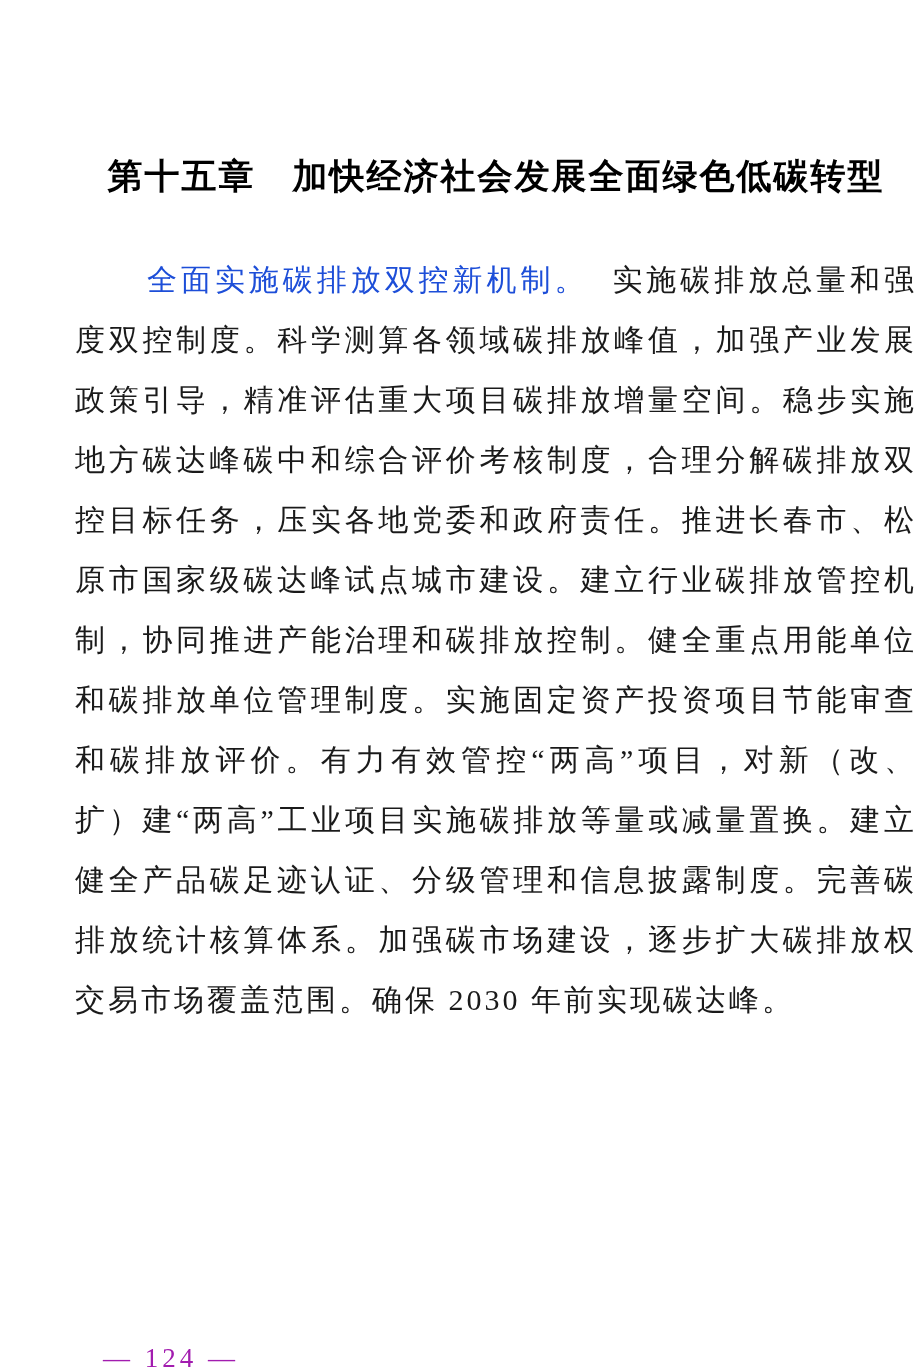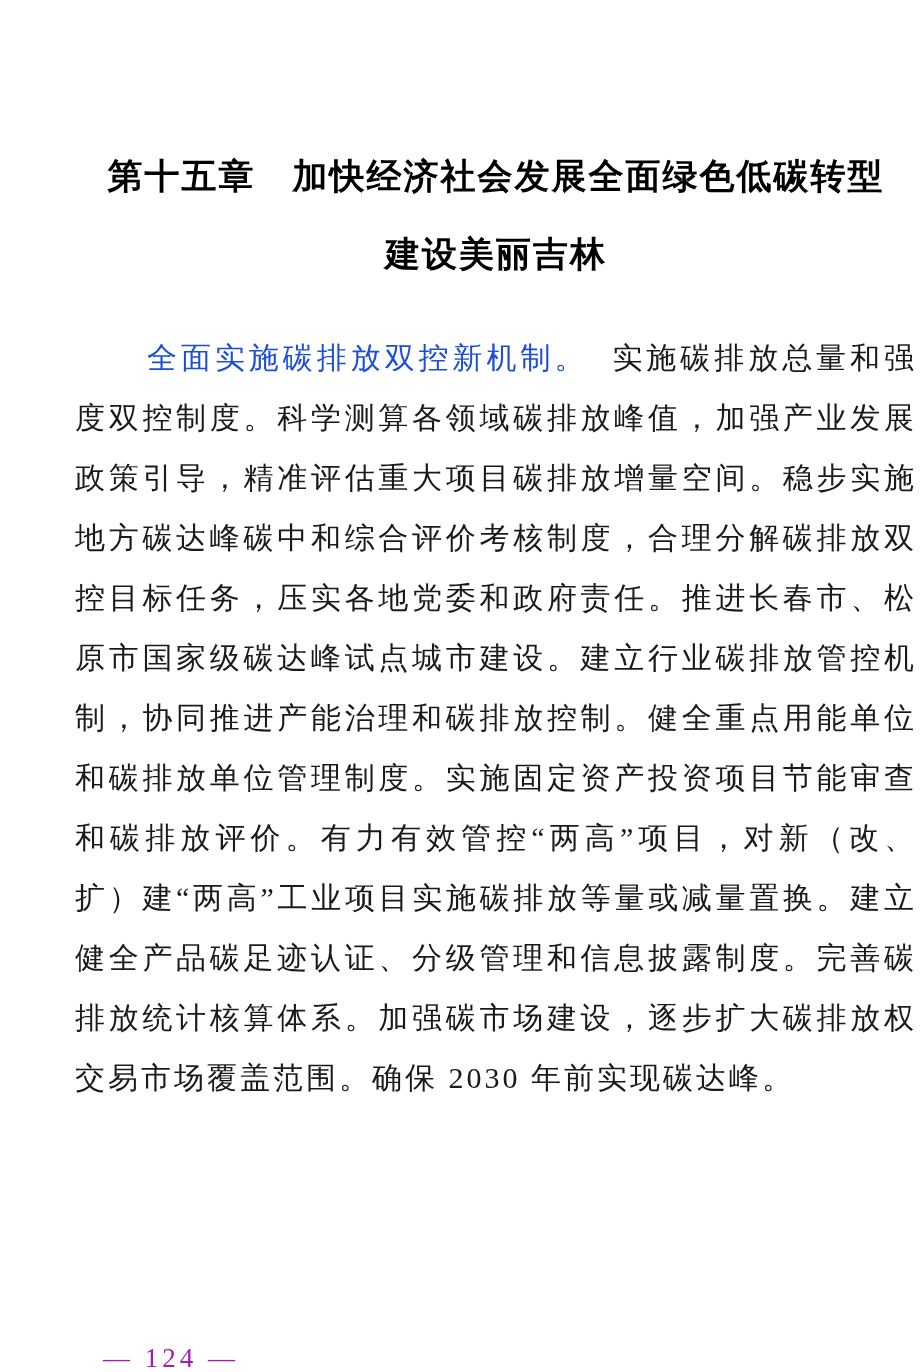--- a/index.html
+++ b/index.html
@@ -68,21 +68,20 @@
     color: #a21caf;
   }
 </style>
 </head>
 <body>
 
 <div class="page">
 
   <div class="chapter-title">
     <div>第十五章　加快经济社会发展全面绿色低碳转型</div>
-    <div>建设美丽吉林</div>
   </div>
 
 
 
   <p class="body-para"><span class="body-lead">全面实施碳排放双控新机制。</span><span>实施碳排放总量和强度双控制度。科学测算各领域碳排放峰值，加强产业发展政策引导，精准评估重大项目碳排放增量空间。稳步实施地方碳达峰碳中和综合评价考核制度，合理分解碳排放双控目标任务，压实各地党委和政府责任。推进长春市、松原市国家级碳达峰试点城市建设。建立行业碳排放管控机制，协同推进产能治理和碳排放控制。健全重点用能单位和碳排放单位管理制度。实施固定资产投资项目节能审查和碳排放评价。有力有效管控“两高”项目，对新（改、扩）建“两高”工业项目实施碳排放等量或减量置换。建立健全产品碳足迹认证、分级管理和信息披露制度。完善碳排放统计核算体系。加强碳市场建设，逐步扩大碳排放权交易市场覆盖范围。确保 2030 年前实现碳达峰。</span></p>
 
   <div class="page-number">—  124  —</div>
 
 </div>
 

